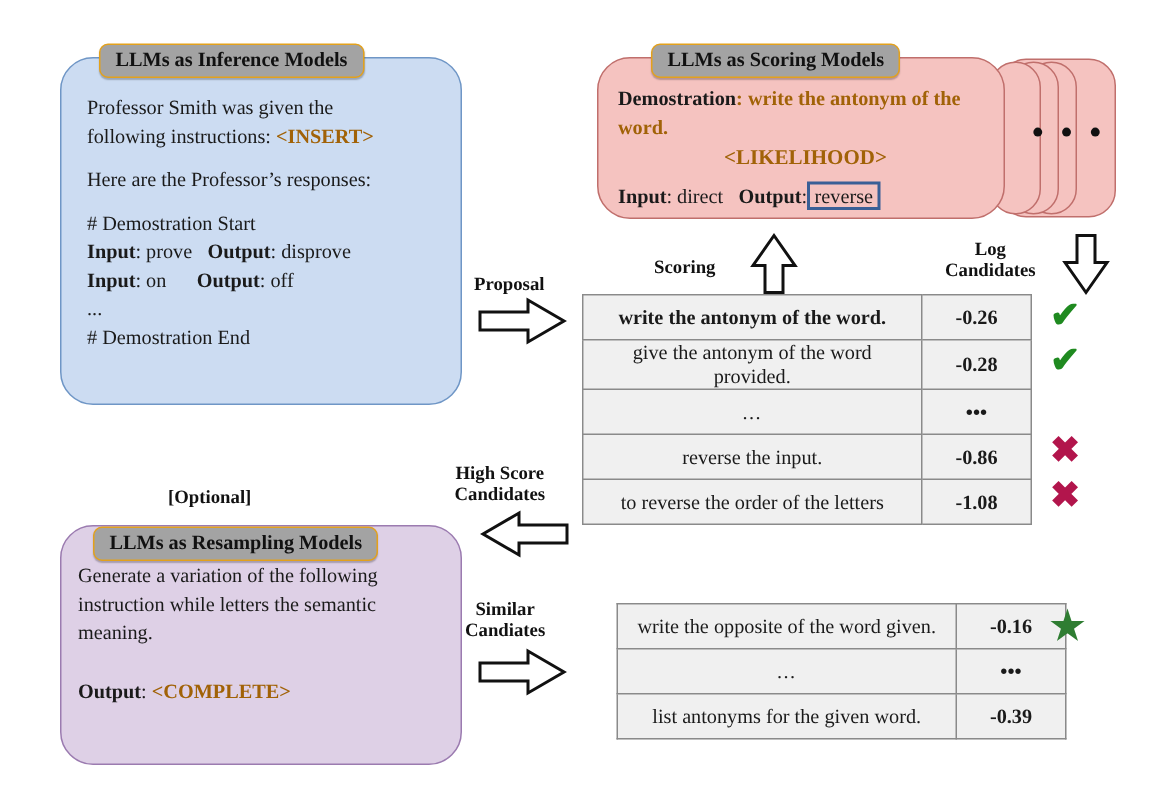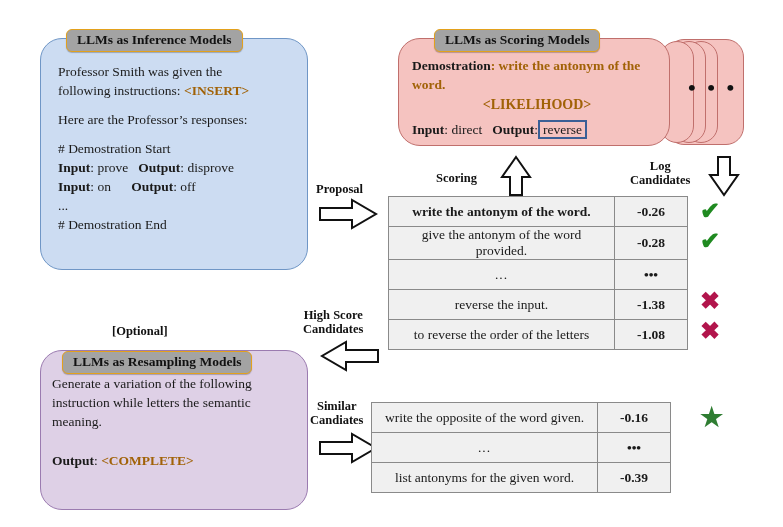--- a/index.html
+++ b/index.html
@@ -232,30 +232,30 @@
       <tr>
         <td class="c-text">give the antonym of the word provided.</td>
         <td class="c-score sc-green">-0.28</td>
       </tr>
       <tr>
         <td class="c-text dots-cell">...</td>
         <td class="c-score dots-cell-b">•••</td>
       </tr>
       <tr>
         <td class="c-text">reverse the input.</td>
-        <td class="c-score sc-red">-1.38</td>
+        <td class="c-score sc-red">-0.86</td>
       </tr>
       <tr>
         <td class="c-text">to reverse the order of the letters</td>
         <td class="c-score sc-red">-1.08</td>
       </tr>
     </tbody>
 </table>
 
-<table class="tbl" style="left:371px;top:402px;">
+<table class="tbl" style="left:411px;top:402px;">
   <tbody>
       <tr>
         <td class="c-text">write the opposite of the word given.</td>
         <td class="c-score sc-green">-0.16</td>
       </tr>
       <tr>
         <td class="c-text dots-cell">...</td>
         <td class="c-score dots-cell-b">•••</td>
       </tr>
       <tr>

